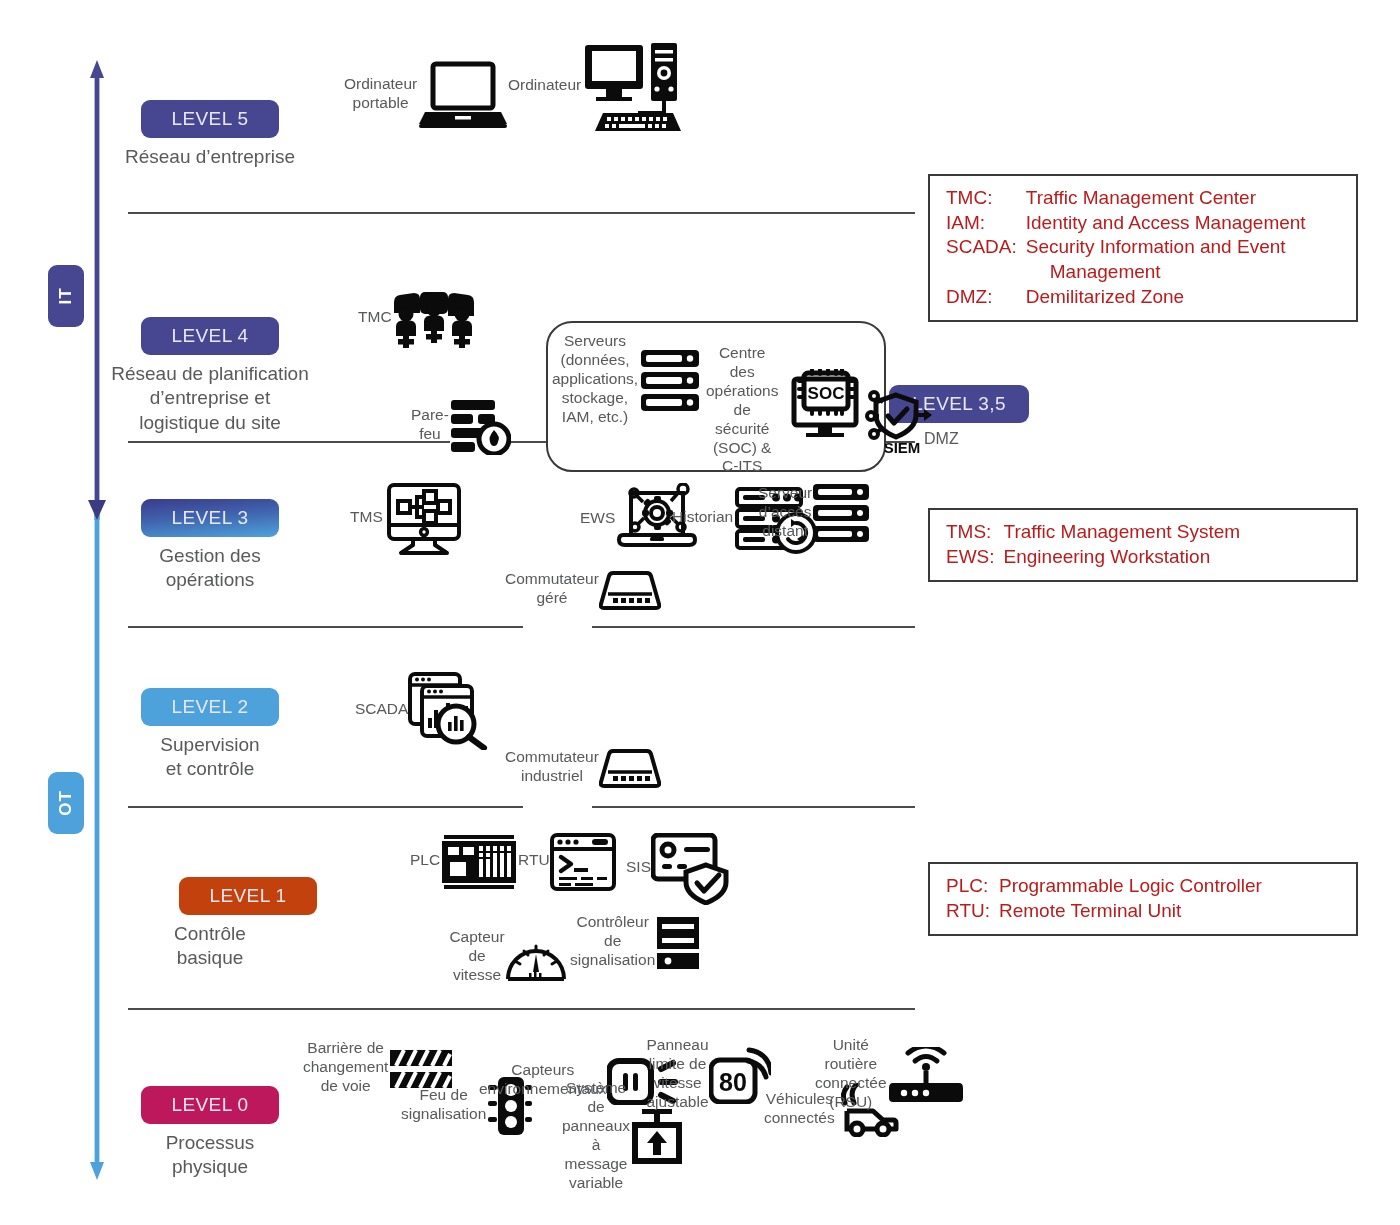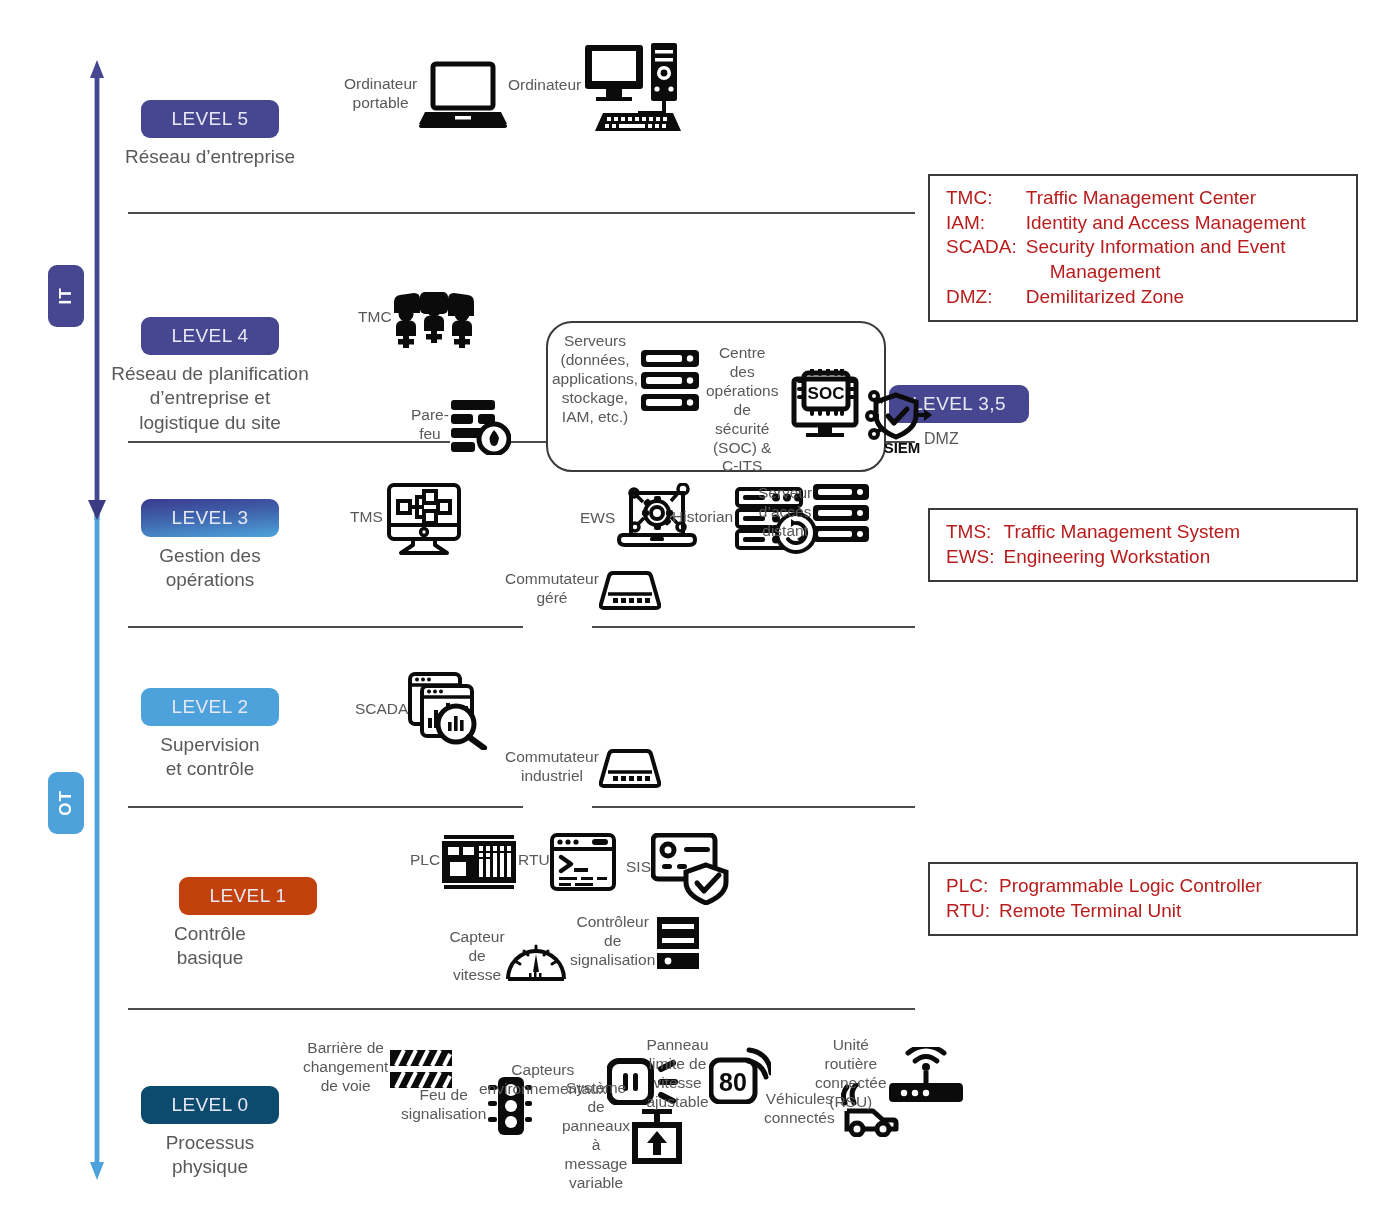--- a/index.html
+++ b/index.html
@@ -22,21 +22,21 @@
   
   .badge{position:absolute;height:38px;border-radius:9px;
          display:flex;align-items:center;justify-content:center;
          color:#e8e8f4;font-size:19px;letter-spacing:.4px;}
   .lvl-col{left:141px;width:138px;}
   .b5{top:100px;background:#474791;}
   .b4{top:317px;background:#474791;}
   .b3{top:499px;background:linear-gradient(175deg,#3b3b8c 0%,#3f63ad 45%,#4da2dc 100%);}
   .b2{top:688px;background:#4da2dc;}
   .b1{top:877px;background:#c2410c;margin-left:38px;}
-  .b0{top:1086px;background:#0c4a6e;}
+  .b0{top:1086px;background:#be185d;}
   .b35{left:889px;top:385px;width:140px;background:#474791;}
 
   
   .leveldesc{position:absolute;left:105px;width:210px;text-align:center;
              font-size:19px;line-height:1.28;color:#58595b;}
   .d5{top:145px;}
   .d4{top:362px;}
   .d3{top:544px;}
   .d2{top:733px;}
   .d1{top:922px;}

